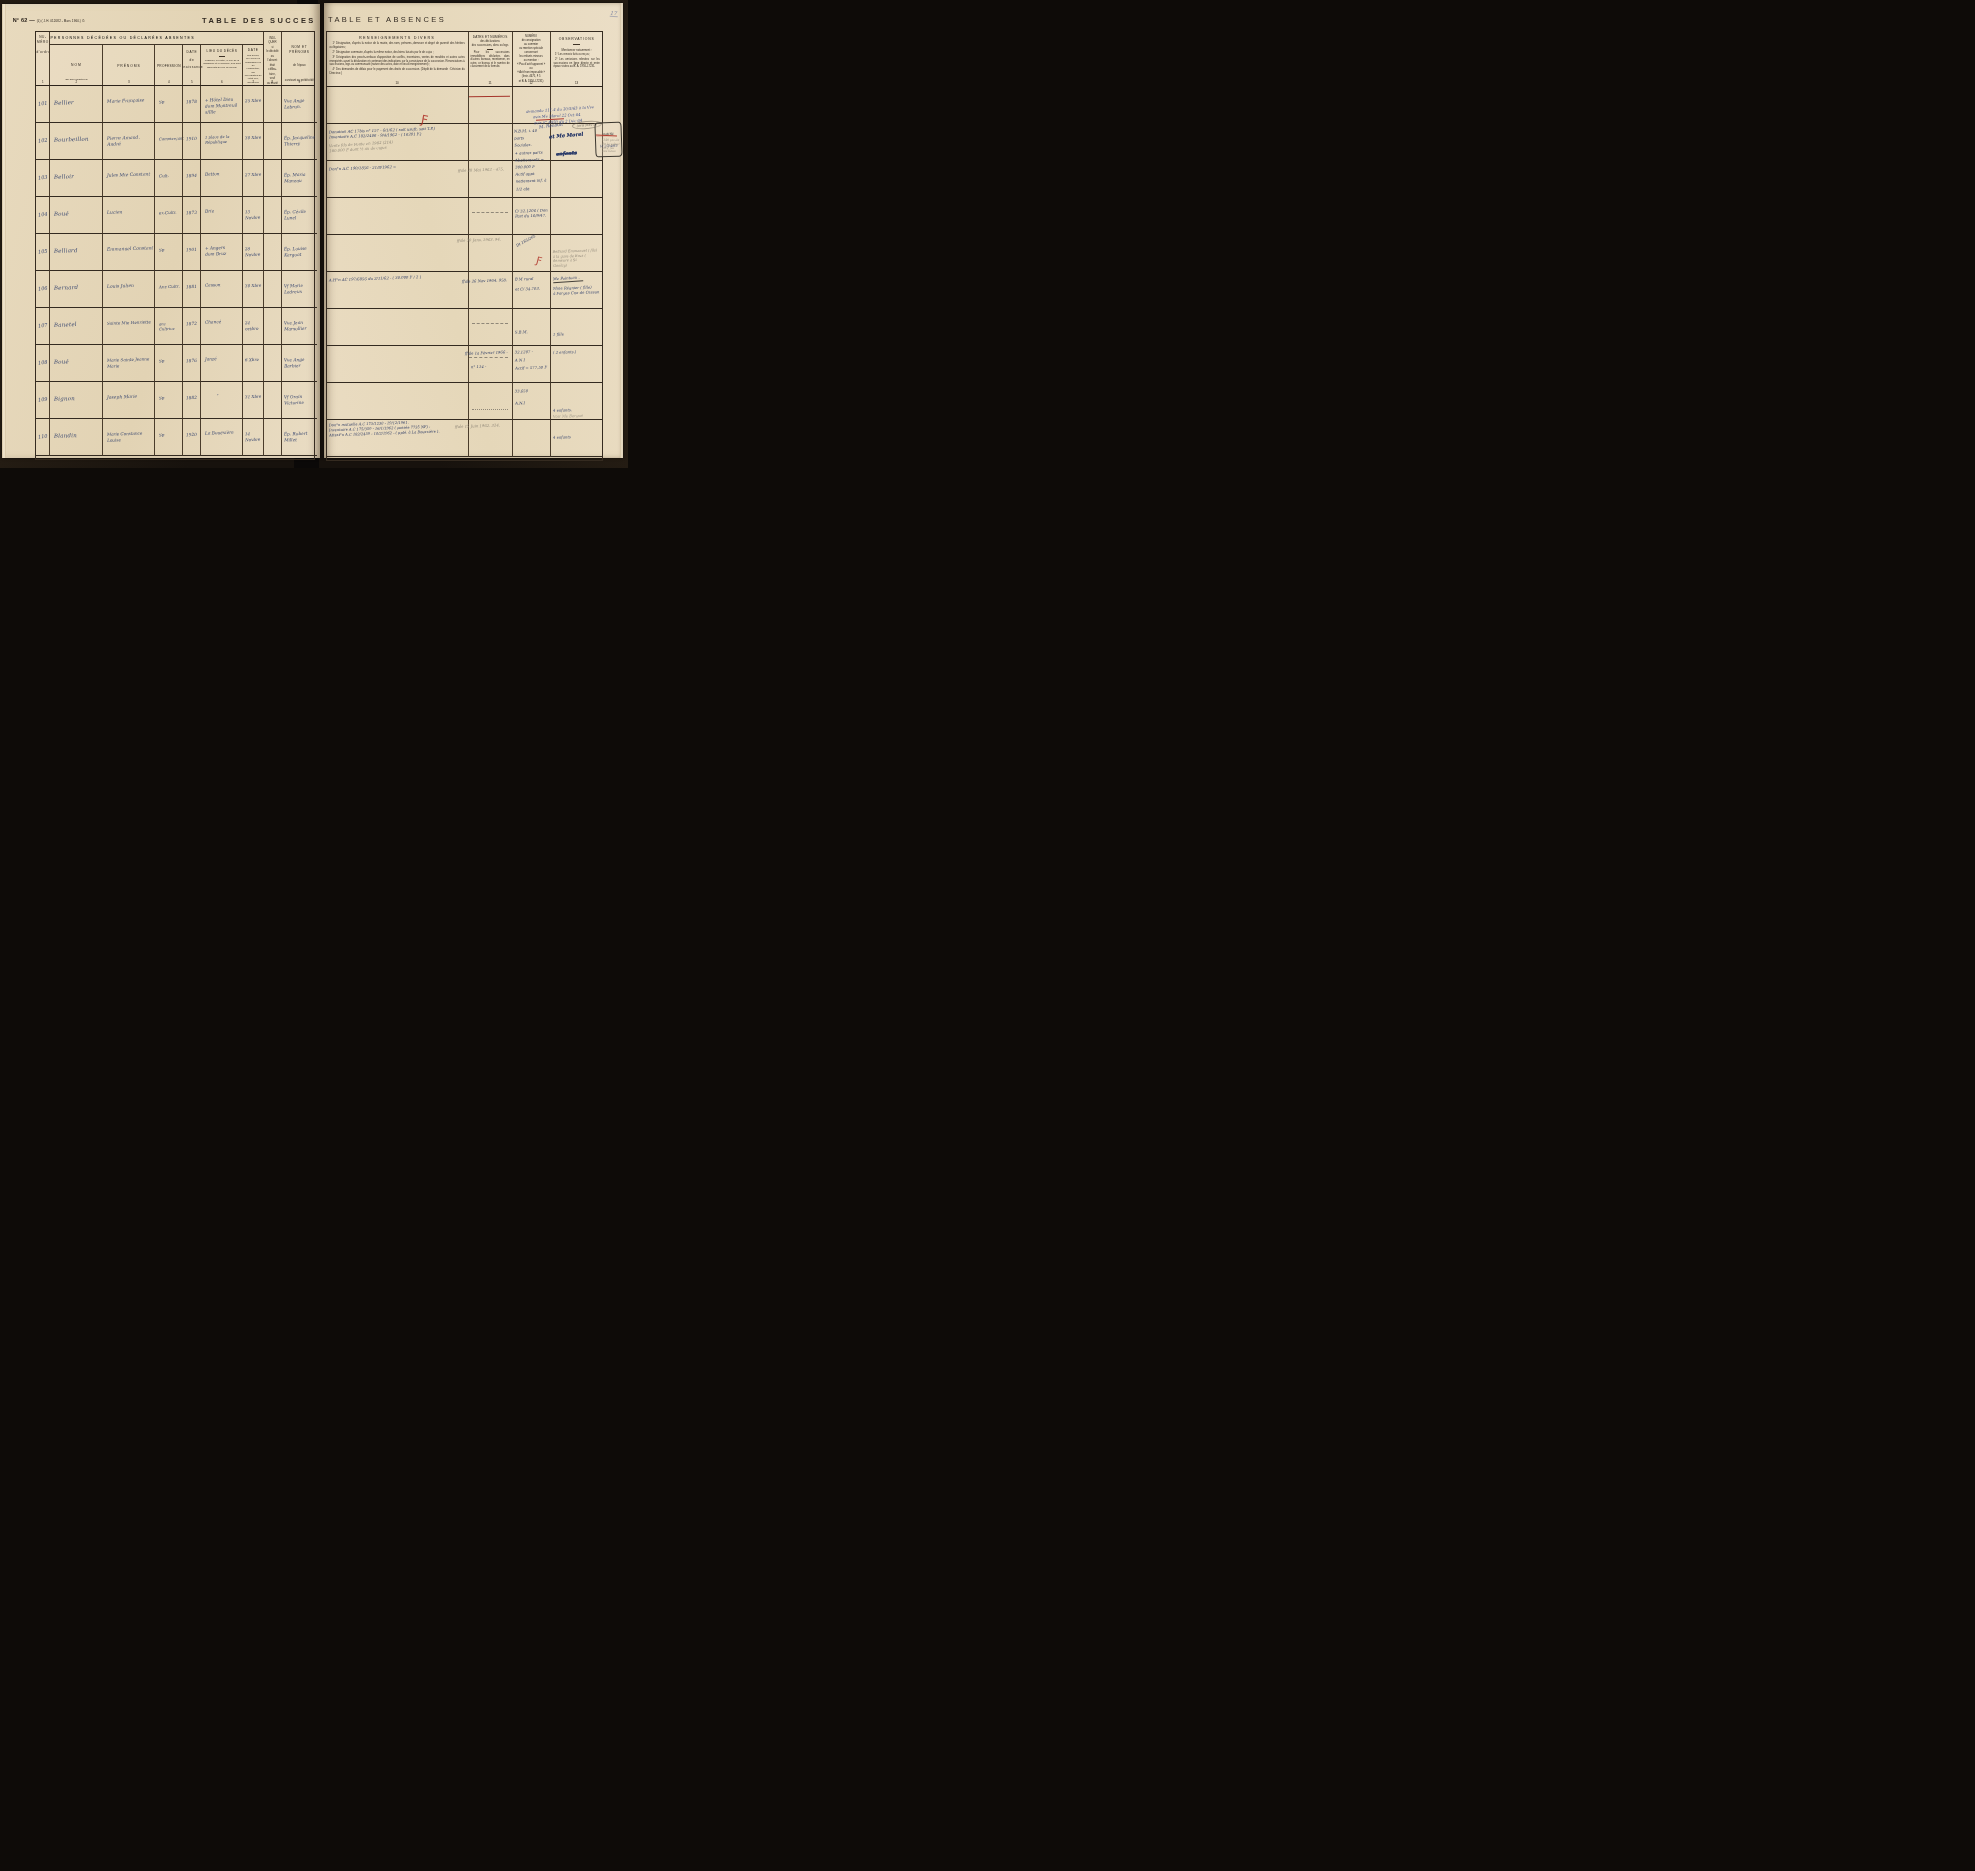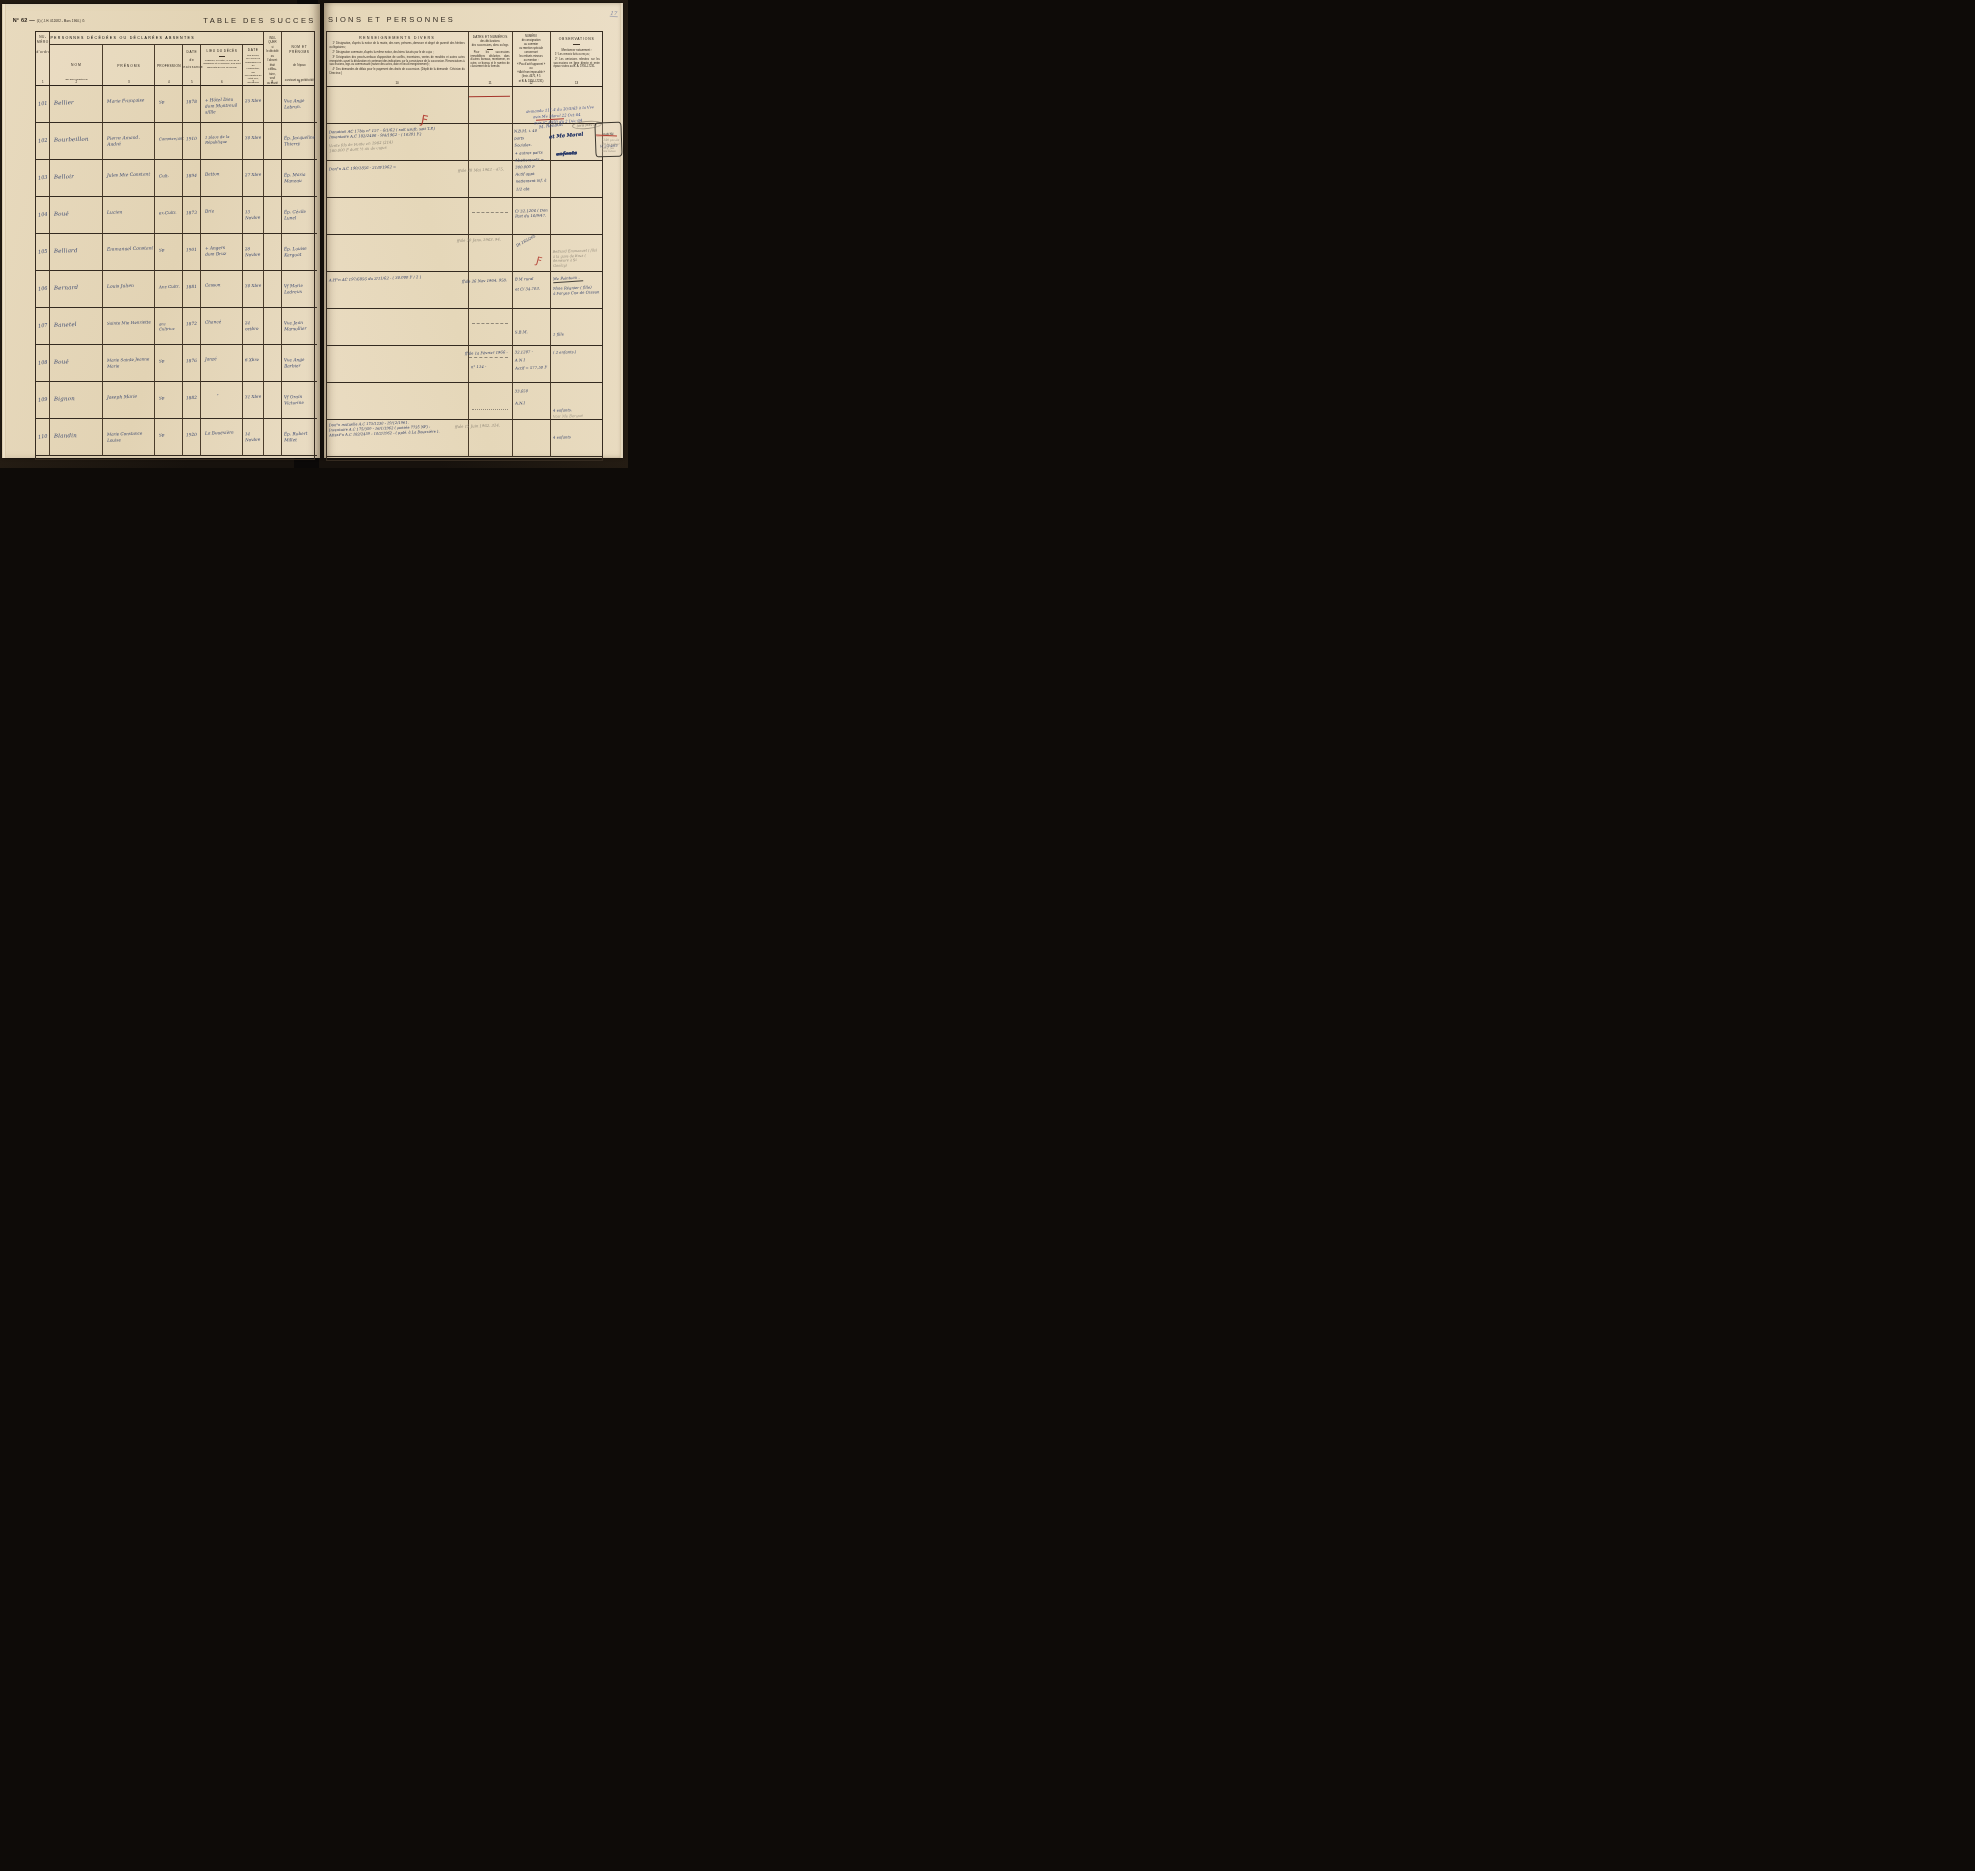--- a/index.html
+++ b/index.html
@@ -11,21 +11,21 @@
   .page.right::after{content:"";position:absolute;right:0;top:0;bottom:0;width:3.2px;background:repeating-linear-gradient(90deg,#d8c8a8 0 0.8px,#eee2c9 0.8px 1.6px);opacity:.7;}
   .clip{position:absolute;background:#0b0908;}
   .clip.top{left:297px;top:0;width:20.5px;height:5.1px;border-radius:0 0 2.4px 2.4px;}
   .clip.bottom{left:294px;top:458px;width:25px;height:10.3px;border-radius:1.6px 1.6px 0 0;}
 
   
   .formno{position:absolute;left:10.3px;top:12px;color:#2b231c;white-space:nowrap;}
   .formno .big{font-size:5.5px;font-weight:bold;letter-spacing:0.2px;}
   .formno .small{font-size:3px;letter-spacing:0.1px;}
   .ptitle{position:absolute;top:11.5px;font-size:7.5px;letter-spacing:2.4px;color:#332b23;font-weight:500;white-space:nowrap;}
-  .ptitle.l{right:4.7px;}
+  .ptitle.l{right:4.7px;font-weight:bold;}
   .ptitle.r{left:4px;}
   .pageno{position:absolute;left:610px;top:9.5px;font-family:"DejaVu Serif",serif;font-style:italic;font-size:5.3px;color:#7b84a2;transform:rotate(5deg);border-bottom:0.4px solid rgba(123,132,162,.55);padding:0 0.8px 0 0.4px;}
 
   
   .ltab{position:absolute;left:33px;top:27px;width:280px;}
   .rtab{position:absolute;left:1.6px;top:28px;width:277px;}
   .lhead,.lbody{display:grid;grid-template-columns:13px 53px 52px 28px 18px 42px 20.5px 18px 36px;}
   .rhead,.rbody{display:grid;grid-template-columns:141px 44px 38px 53px;}
   .lhead,.rhead{border:0.8px solid #352b20;border-bottom:1.2px solid #2c231b;background:rgba(255,250,238,.12);}
   .lhead{grid-template-rows:13.4px 40px;}
@@ -449,21 +449,21 @@
           </div>
         <div class="cell c-eta"></div>
         <div class="cell c-epx">
             <div class="hw">Ép. Robert Millet</div>
           </div>
       </div>
     </div>
   </div>
 
   <div class="page right">
-    <div class="ptitle r">SIONS ET PERSONNES</div>
+    <div class="ptitle r">TABLE ET ABSENCES</div>
 
     <div class="rtab">
       <div class="rhead">
         <div class="hcell">
           <div class="ht c10t">RENSEIGNEMENTS DIVERS</div>
           <div class="hp">1° Désignation, d’après la notice de la mairie, des nom, prénoms, demeure et degré de parenté des héritiers ou légataires ;</div>
           <div class="hp">2° Désignation sommaire, d’après la même notice, des biens laissés par le de cujus ;</div>
           <div class="hp">3° Désignation des procès-verbaux d’apposition de scellés, inventaires, ventes de meubles et autres actes enregistrés avant la déclaration et contenant des indications sur la consistance de la succession. Renonciations à successions, legs ou communauté (nature des actes, date et lieu d’enregistrement) ;</div>
           <div class="hp">4° Des demandes de délais pour le payement des droits de succession. (Dépôt de la demande : Décision du Directeur.)</div>
           <div class="hnum">10</div>

